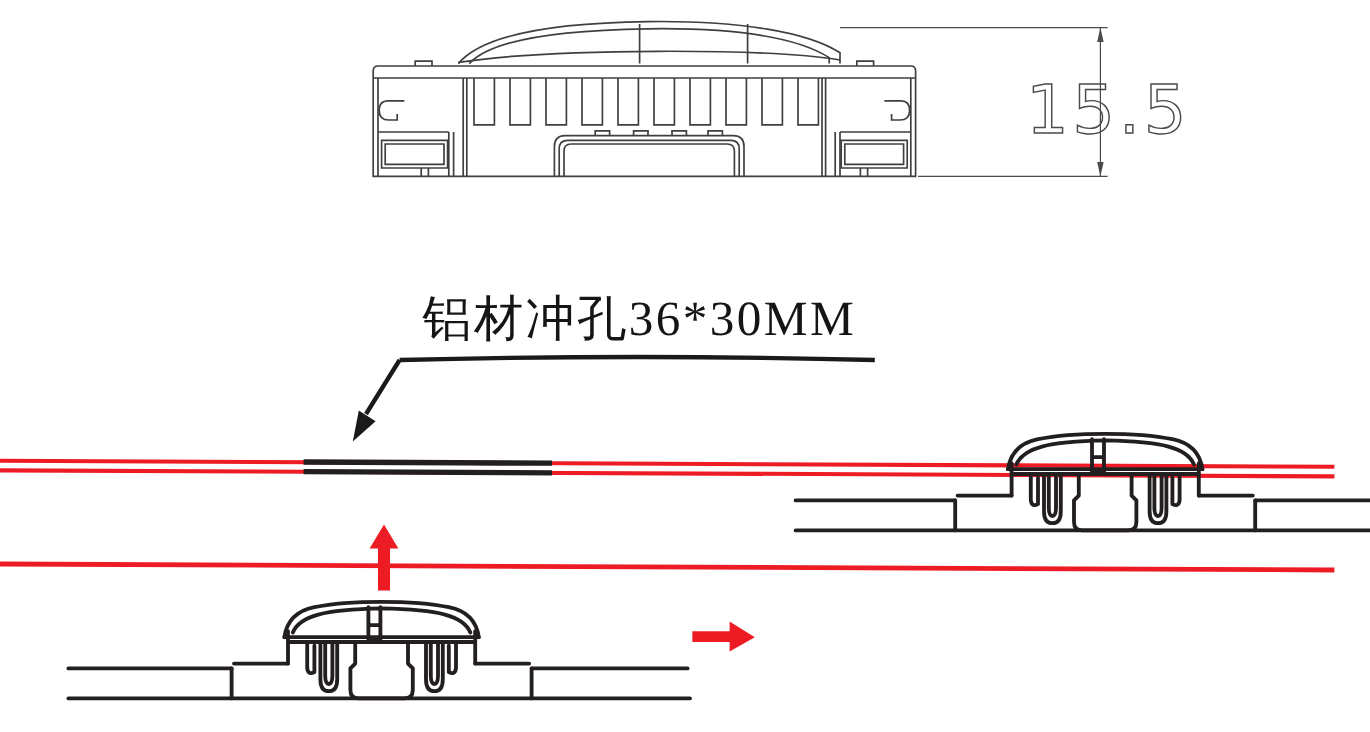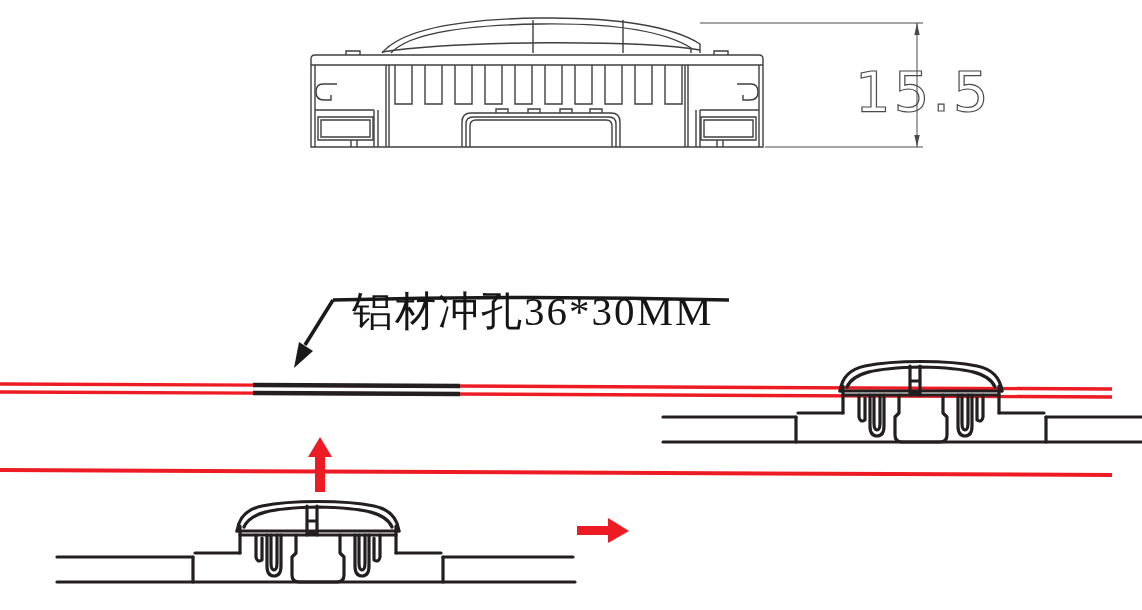--- a/index.html
+++ b/index.html
@@ -9,21 +9,20 @@
   svg{display:block;}
   .thin{stroke:#3f3f3f;stroke-width:1.4;fill:none;}
   .thin2{stroke:#4a4a4a;stroke-width:1;fill:none;}
   .bold{stroke:#231f20;stroke-width:3.2;fill:none;
         stroke-linecap:round;stroke-linejoin:round;}
   .callout-text{
     position:absolute;left:352px;top:243px;width:420px;
     font-size:41px;line-height:1.1;color:#151515;
     letter-spacing:2px;white-space:nowrap;
     font-family:"Liberation Serif", serif;
-    margin-top:46px;
   }
   .dim-text{
     font-family:"DejaVu Sans", sans-serif;
     letter-spacing:3px;
   }
 </style>
 </head>
 <body>
 
 <div id="canvas">

